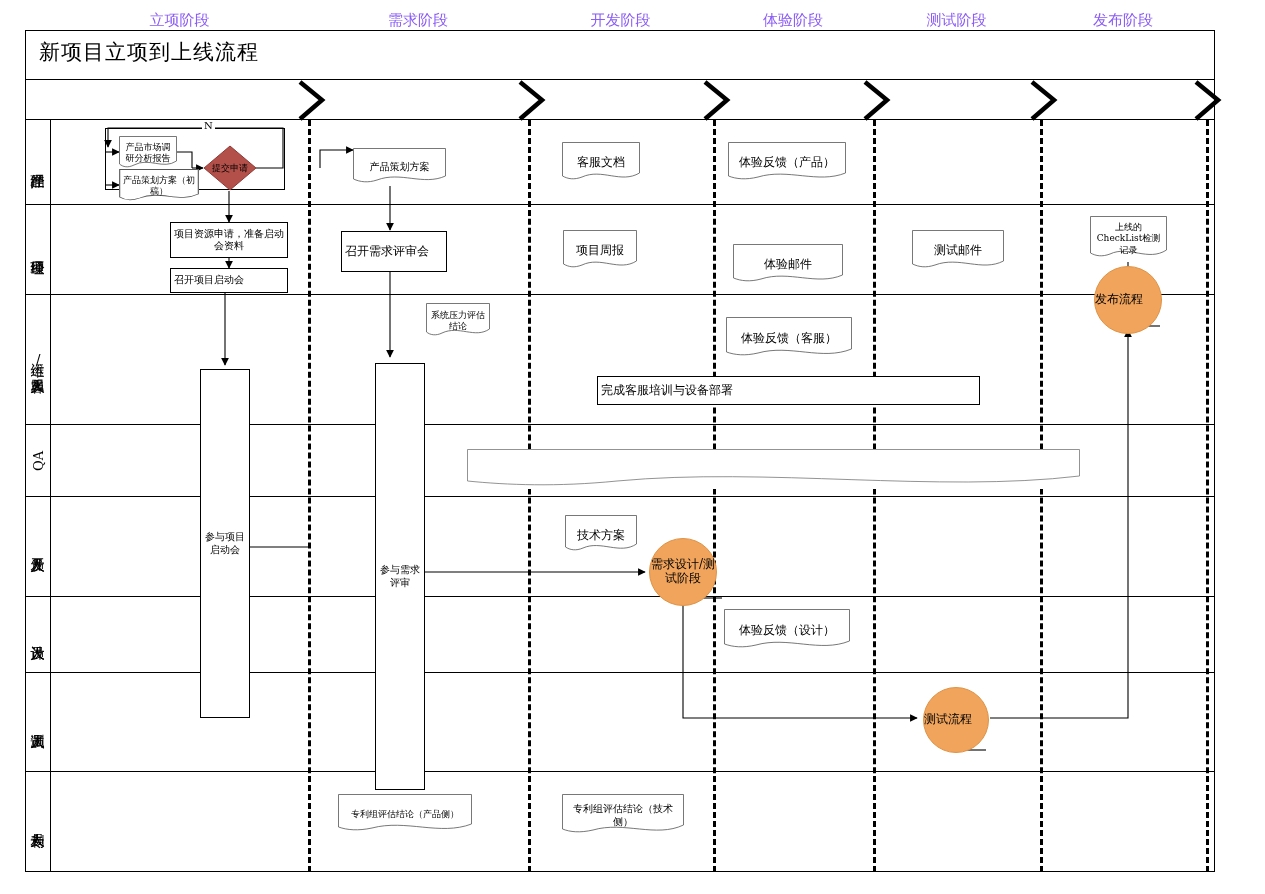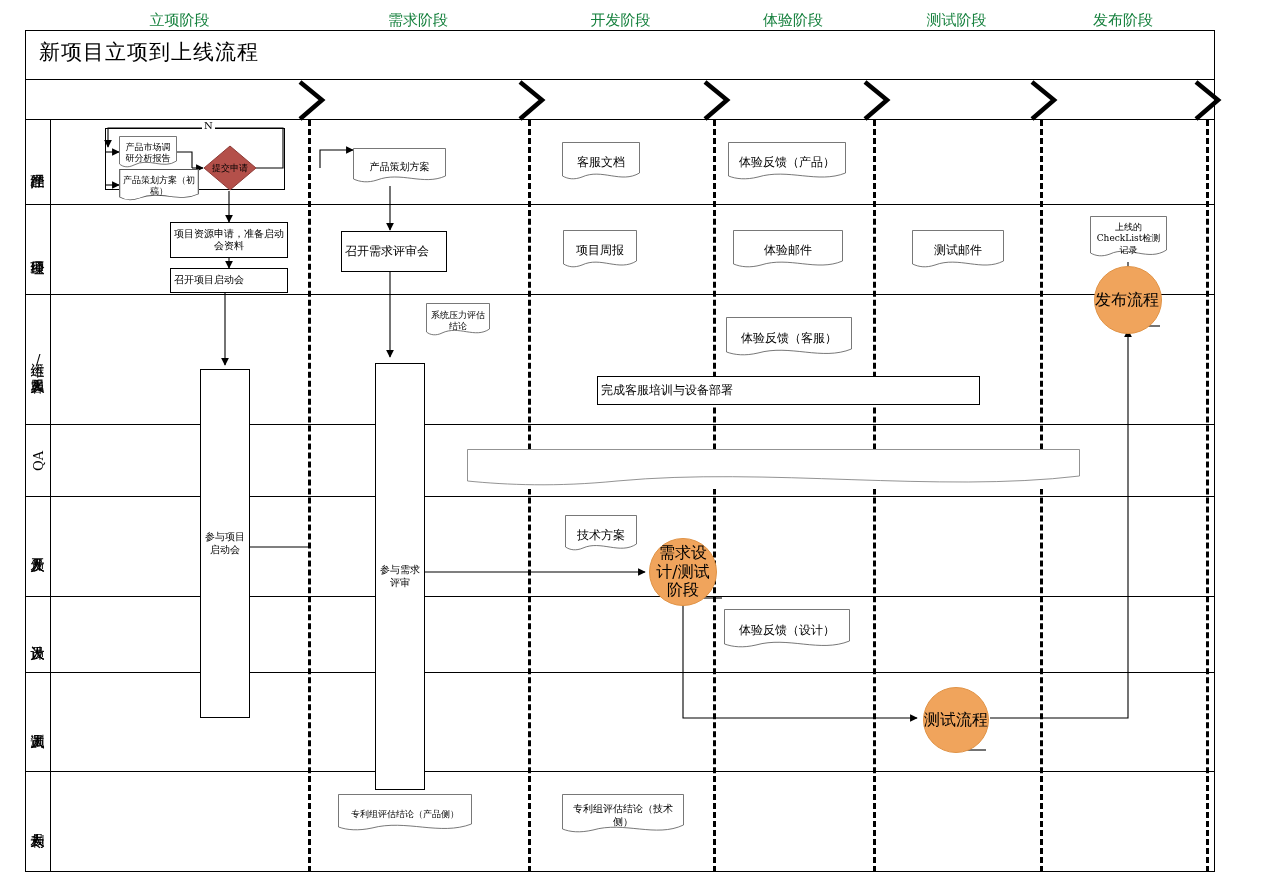--- a/index.html
+++ b/index.html
@@ -45,21 +45,21 @@
     left:25px; top:80px;
     width:1190px; height:40px;
     border-bottom:1.6px solid #000;
     box-sizing:border-box;
   }
   .phase{
     position:absolute;
     top:0; height:40px;
     display:flex;align-items:center;justify-content:center;
     font-size:15px;
-    color:#15803d;
+    color:#8b5cf6;
     font-family:"DejaVu Serif","Liberation Serif",serif;
     white-space:nowrap;
   }
   
   .lane-col{
     position:absolute;
     left:25px; top:120px;
     width:26px; height:752px;
     border-right:1.2px solid #000;
     box-sizing:border-box;
@@ -118,21 +118,21 @@
     background:#fff;
     font-size:12px;
   }
   .doc .doc-svg{position:absolute;left:0;top:0;width:100%;height:100%;}
   .doc .doc-txt{position:relative;z-index:2;padding:0 4px;width:100%;box-sizing:border-box;
                 display:flex;align-items:center;justify-content:center;height:74%;}
   .circle{
     border-radius:50%;
     background:#F0A45C;
     border:1px solid #E09346;
-    font-size:16px;
+    font-size:12px;
     color:#000;
     line-height:1.15;
   }
   .diamond-wrap{position:absolute;}
   .diamond-wrap svg{position:absolute;left:0;top:0;}
   .diamond-txt{
     position:absolute;left:0;top:0;width:100%;height:100%;
     display:flex;align-items:center;justify-content:center;
     font-size:11px;color:#000;
     font-family:"DejaVu Serif","Liberation Serif",serif;
@@ -304,21 +304,21 @@
 
   <div class="node rect" style="left:341px;top:231px;width:106px;height:41px;">召开需求评审会</div>
 
   <div class="node doc" style="left:563px;top:230px;width:74px;height:42px;">
     <svg class="doc-svg" viewBox="0 0 74 42" preserveAspectRatio="none">
       <path d="M0.5 0.5 H73.5 V31 C56 42 38 26 19 35 C11 38 6 37 0.5 34 Z" fill="#fff" stroke="#555" stroke-width="0.8"></path>
     </svg>
     <div class="doc-txt">项目周报</div>
   </div>
 
-  <div class="node doc" style="left:733px;top:230px;width:110px;height:42px;">
+  <div class="node doc" style="left:733px;top:244px;width:110px;height:42px;">
     <svg class="doc-svg" viewBox="0 0 110 42" preserveAspectRatio="none">
       <path d="M0.5 0.5 H109.5 V31 C84 42 56 26 28 35 C17 38 8 37 0.5 34 Z" fill="#fff" stroke="#555" stroke-width="0.8"></path>
     </svg>
     <div class="doc-txt">体验邮件</div>
   </div>
 
   <div class="node doc" style="left:912px;top:230px;width:92px;height:42px;">
     <svg class="doc-svg" viewBox="0 0 92 42" preserveAspectRatio="none">
       <path d="M0.5 0.5 H91.5 V31 C70 42 47 26 23 35 C14 38 7 37 0.5 34 Z" fill="#fff" stroke="#555" stroke-width="0.8"></path>
     </svg>

